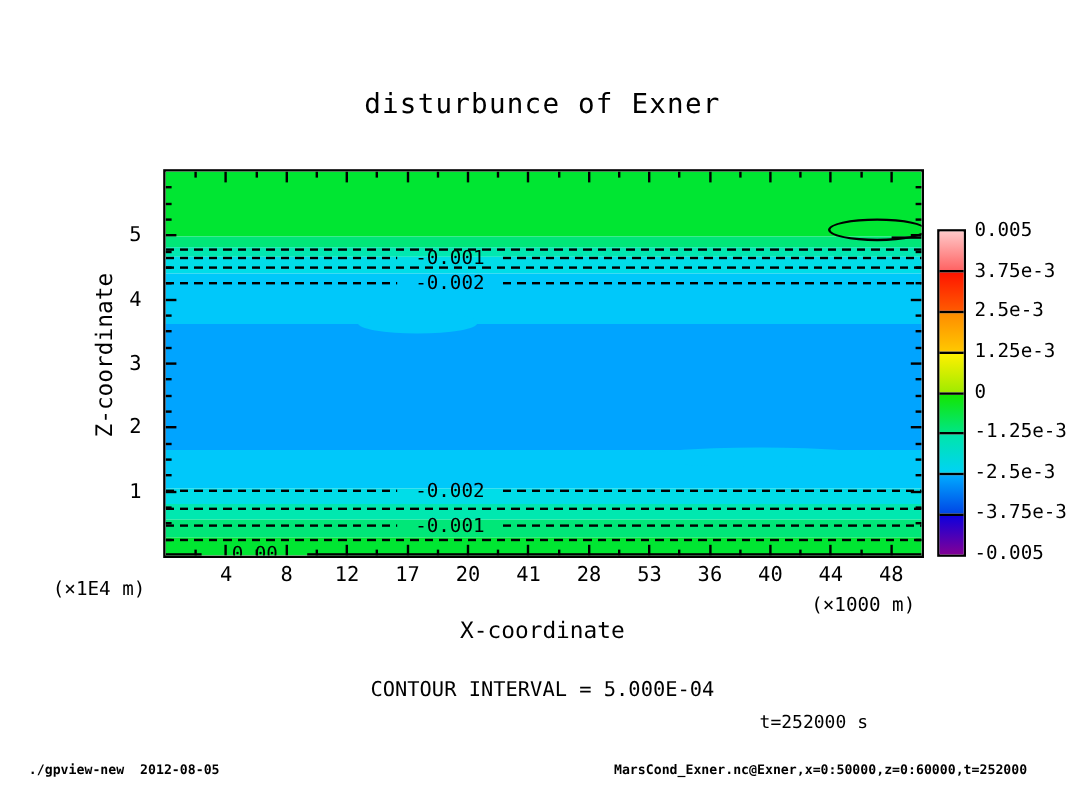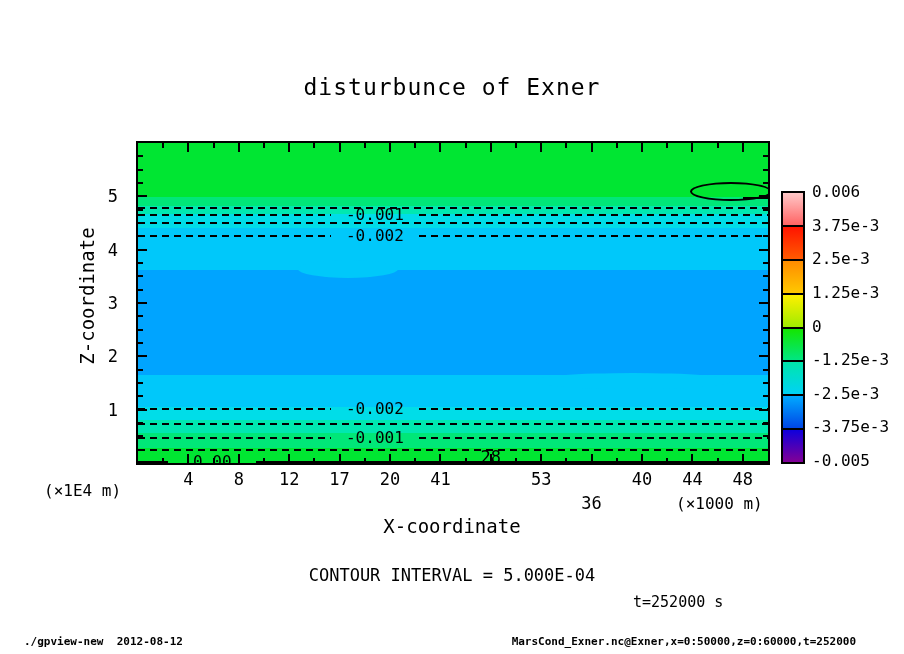--- a/index.html
+++ b/index.html
@@ -180,23 +180,23 @@
     <div class="tick" style="top: 12.3333px; height: 2px; width: 5px; right: 0px;"></div>
   </div>
 
 <div class="abs xticklabels">
     <div class="xtl" style="left: 188.4px; top: 469px;">4</div>
     <div class="xtl" style="left: 238.8px; top: 469px;">8</div>
     <div class="xtl" style="left: 289.2px; top: 469px;">12</div>
     <div class="xtl" style="left: 339.6px; top: 469px;">17</div>
     <div class="xtl" style="left: 390px; top: 469px;">20</div>
     <div class="xtl" style="left: 440.4px; top: 469px;">41</div>
-    <div class="xtl" style="left: 490.8px; top: 447px;">28</div>
+    <div class="xtl" style="left: 490.8px; top: 469px;">28</div>
     <div class="xtl" style="left: 541.2px; top: 469px;">53</div>
-    <div class="xtl" style="left: 591.6px; top: 469px; margin-top: 24px;">36</div>
+    <div class="xtl" style="left: 591.6px; top: 469px;">36</div>
     <div class="xtl" style="left: 642px; top: 469px;">40</div>
     <div class="xtl" style="left: 692.4px; top: 469px;">44</div>
     <div class="xtl" style="left: 742.8px; top: 469px;">48</div>
   </div>
 <div class="abs yticklabels">
     <div class="ytl" style="left: 84px; top: 409.667px;">1</div>
     <div class="ytl" style="left: 84px; top: 356.333px;">2</div>
     <div class="ytl" style="left: 84px; top: 303px;">3</div>
     <div class="ytl" style="left: 84px; top: 249.667px;">4</div>
     <div class="ytl" style="left: 84px; top: 196.333px;">5</div>
@@ -212,28 +212,28 @@
     <div class="cbar-block" style="background: linear-gradient(rgb(255, 200, 200), rgb(255, 100, 100));"></div>
     <div class="cbar-block" style="background: linear-gradient(rgb(255, 20, 0), rgb(255, 90, 0));"></div>
     <div class="cbar-block" style="background: linear-gradient(rgb(255, 140, 0), rgb(255, 200, 0));"></div>
     <div class="cbar-block" style="background: linear-gradient(rgb(255, 240, 0), rgb(160, 235, 0));"></div>
     <div class="cbar-block" style="background: linear-gradient(rgb(20, 230, 0), rgb(0, 230, 130));"></div>
     <div class="cbar-block" style="background: linear-gradient(rgb(0, 230, 170), rgb(0, 210, 245));"></div>
     <div class="cbar-block" style="background: linear-gradient(rgb(0, 170, 255), rgb(0, 70, 230));"></div>
     <div class="cbar-block" style="background: linear-gradient(rgb(15, 0, 220), rgb(130, 0, 150));"></div>
   </div>
 <div class="abs cbarlabels">
-    <div class="cbl" style="top: 191px;">0.006</div>
+    <div class="cbl" style="top: 191px;">0.005</div>
     <div class="cbl" style="top: 224.625px;">3.75e-3</div>
     <div class="cbl" style="top: 258.25px;">2.5e-3</div>
     <div class="cbl" style="top: 291.875px;">1.25e-3</div>
     <div class="cbl" style="top: 325.5px;">0</div>
     <div class="cbl" style="top: 359.125px;">-1.25e-3</div>
     <div class="cbl" style="top: 392.75px;">-2.5e-3</div>
     <div class="cbl" style="top: 426.375px;">-3.75e-3</div>
     <div class="cbl" style="top: 460px;">-0.005</div>
   </div>
 
 <div class="abs cinterval">CONTOUR INTERVAL = 5.000E-04</div>
 <div class="abs timetext">t=252000 s</div>
 
-<div class="abs footer footer-left">./gpview-new  2012-08-12</div>
+<div class="abs footer footer-left">./gpview-new  2012-08-05</div>
 <div class="abs footer footer-right">MarsCond_Exner.nc@Exner,x=0:50000,z=0:60000,t=252000</div>
 
 </body></html>

